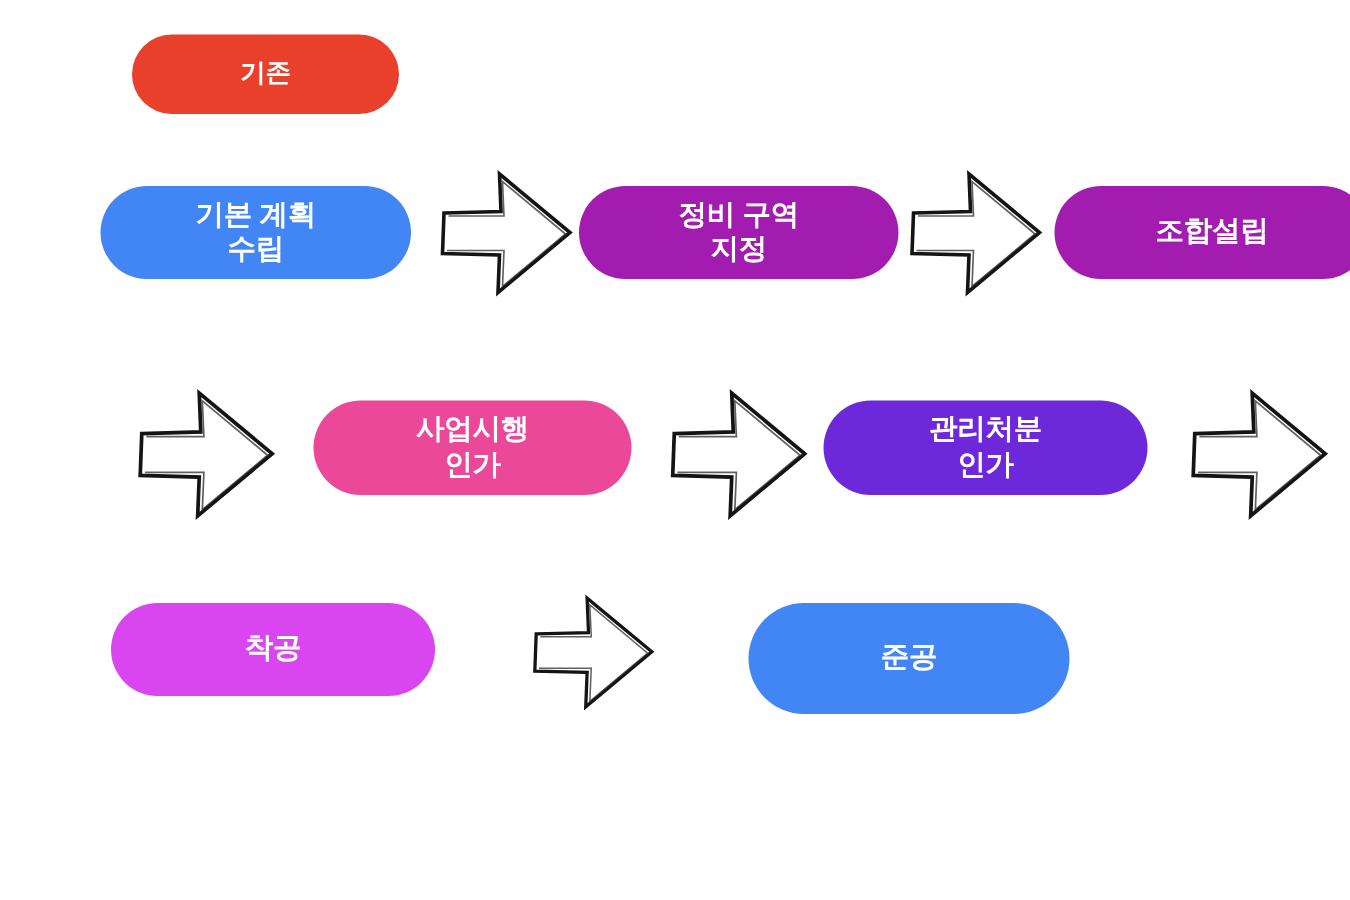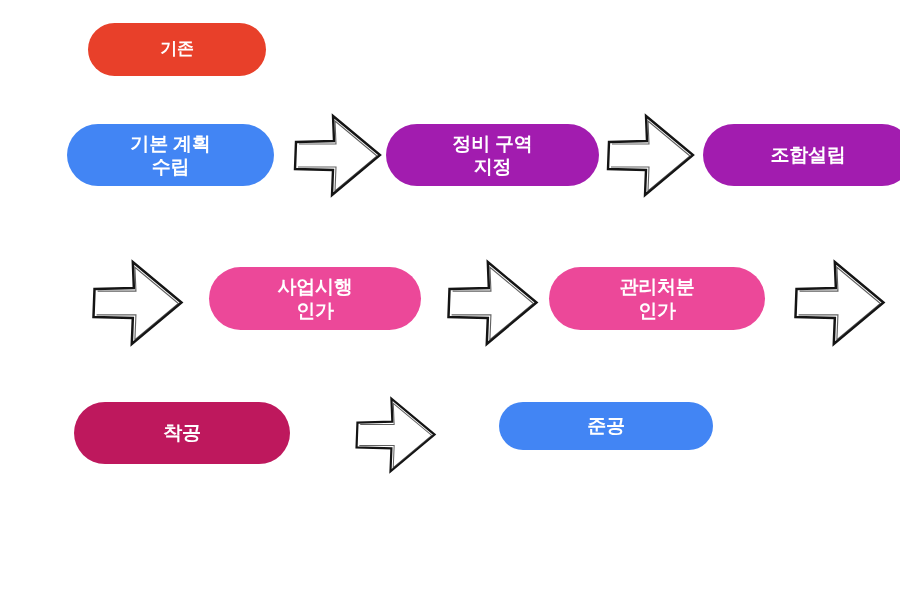--- a/index.html
+++ b/index.html
@@ -99,40 +99,40 @@
 인가</span>
   </div>
 
   <div class="arrow" style="left:403px; top:259px; width:94px; height:88px;">
     <svg viewBox="0 0 90 85" xmlns="http://www.w3.org/2000/svg">
       <polygon points="3,29 41,28 40,3 87,42 39,82 40,57 2,56" fill="#ffffff" stroke="#141414" stroke-width="2.4" stroke-linejoin="miter"></polygon>
       <polyline points="6,31 43,31 42,8 84,43 42,78 43,54 5,54" fill="none" stroke="#2b2b2b" stroke-width="1.1" opacity="0.75"></polyline>
     </svg>
   </div>
 
-  <div class="pill" style="left:506px; top:267px; width:216px; height:63px; background:#ec4899;">
+  <div class="pill" style="left:506px; top:267px; width:216px; height:63px; background:#6d28d9;">
     <span class="pill-text">관리처분
 인가</span>
   </div>
 
   <div class="arrow" style="left:750px; top:259px; width:94px; height:88px;">
     <svg viewBox="0 0 90 85" xmlns="http://www.w3.org/2000/svg">
       <polygon points="3,29 41,28 40,3 87,42 39,82 40,57 2,56" fill="#ffffff" stroke="#141414" stroke-width="2.4" stroke-linejoin="miter"></polygon>
       <polyline points="6,31 43,31 42,8 84,43 42,78 43,54 5,54" fill="none" stroke="#2b2b2b" stroke-width="1.1" opacity="0.75"></polyline>
     </svg>
   </div>
 
-  <div class="pill" style="left:31px; top:402px; width:216px; height:62px; background:#be185d;">
+  <div class="pill" style="left:31px; top:402px; width:216px; height:62px; background:#d946ef;">
     <span class="pill-text">착공</span>
   </div>
 
   <div class="arrow" style="left:306px; top:396px; width:94px; height:78px;">
     <svg viewBox="0 0 90 85" xmlns="http://www.w3.org/2000/svg">
       <polygon points="3,29 41,28 40,3 87,42 39,82 40,57 2,56" fill="#ffffff" stroke="#141414" stroke-width="2.4" stroke-linejoin="miter"></polygon>
       <polyline points="6,31 43,31 42,8 84,43 42,78 43,54 5,54" fill="none" stroke="#2b2b2b" stroke-width="1.1" opacity="0.75"></polyline>
     </svg>
   </div>
 
-  <div class="pill" style="left:456px; top:402px; width:214px; height:48px; background:#4285F4;">
+  <div class="pill" style="left:456px; top:402px; width:214px; height:74px; background:#4285F4;">
     <span class="pill-text">준공</span>
   </div>
 
 </div>
 
 </body></html>

